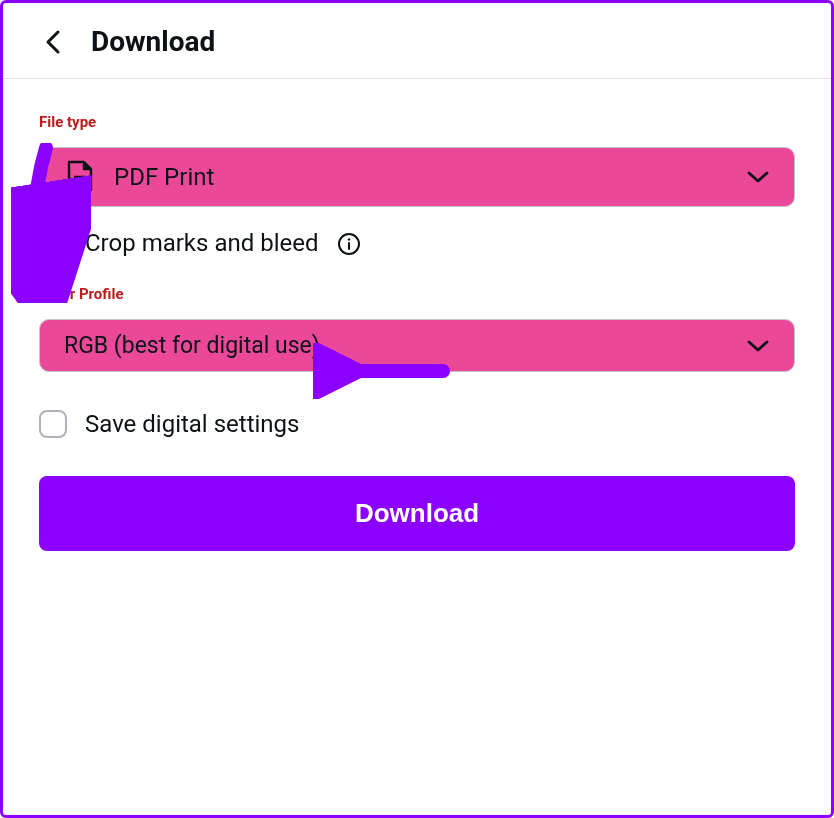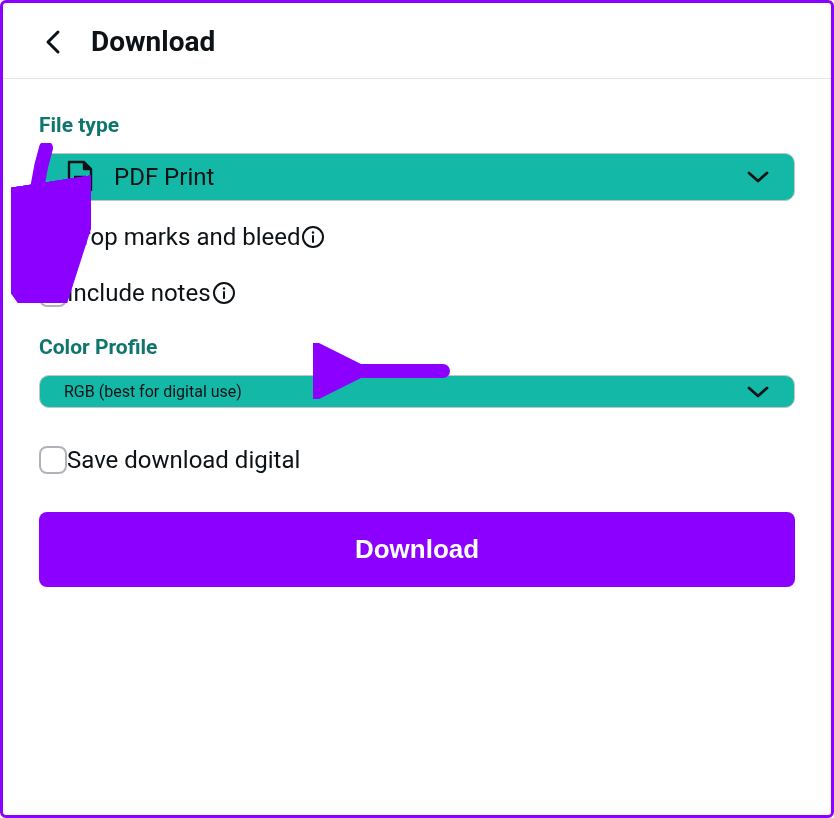--- a/index.html
+++ b/index.html
@@ -28,51 +28,52 @@
     }
     .title {
       font-size: 28px;
       font-weight: 700;
       color: #0d1216;
     }
     .content {
       padding: 34px 36px 30px 36px;
     }
     .section-label {
-      font-size: 21px;
+      font-size: 15px;
       font-weight: 700;
-      color: #0f766e;
+      color: #b91c1c;
       margin-bottom: 16px;
     }
     .dropdown {
       display:flex;
       align-items:center;
       justify-content:space-between;
       width: 100%;
       border: 1px solid #c0c4c9;
       border-radius: 10px;
-      padding: 6px 24px;
-      background:#14b8a6;
+      padding: 12px 24px;
+      background:#ec4899;
       cursor:pointer;
       margin-bottom: 22px;
     }
     .dropdown-left {
       display:flex;
       align-items:center;
       gap: 20px;
     }
     .dropdown-label {
       font-size: 24px;
       color: #0d1216;
     }
     .color-dropdown { margin-bottom: 48px; margin-top: 4px; }
-    .color-dropdown .dropdown-label { font-size: 16px; }
+    .color-dropdown .dropdown-label { font-size: 23px; }
     .checkbox-row {
       display:flex;
-      align-items:center;
+      align-items:flex-end;
+      gap: 18px;
       margin: 10px 0 28px 0;
     }
     .checkbox {
       width: 28px; height: 28px;
       border: 2px solid #b0b4ba;
       border-radius: 8px;
       background: #fff;
       cursor:pointer;
       flex-shrink:0;
     }
@@ -142,44 +143,33 @@
     <button class="info-btn">
       <svg width="24" height="24" viewBox="0 0 24 24" fill="none" stroke="#0d1216" stroke-width="2">
           <circle cx="12" cy="12" r="10"></circle>
           <circle cx="12" cy="7.5" r="1.2" fill="#0d1216" stroke="none"></circle>
           <line x1="12" y1="11" x2="12" y2="17" stroke-linecap="round"></line>
         </svg>
     </button>
   </div>
 
 
-  <div class="checkbox-row">
-    <button class="checkbox"></button>
-    <span class="checkbox-label">Include notes</span>
-    <button class="info-btn">
-      <svg width="24" height="24" viewBox="0 0 24 24" fill="none" stroke="#0d1216" stroke-width="2">
-          <circle cx="12" cy="12" r="10"></circle>
-          <circle cx="12" cy="7.5" r="1.2" fill="#0d1216" stroke="none"></circle>
-          <line x1="12" y1="11" x2="12" y2="17" stroke-linecap="round"></line>
-        </svg>
-    </button>
-  </div>
 
   <div class="section-label" style="margin-top:28px;">Color Profile</div>
 
   <div class="dropdown color-dropdown">
     <span class="dropdown-label">RGB (best for digital use)</span>
     <svg width="24" height="14" viewBox="0 0 24 14" fill="none" stroke="#0d1216" stroke-width="2.8" stroke-linecap="round" stroke-linejoin="round">
         <polyline points="3,3 12,11 21,3"></polyline>
       </svg>
   </div>
 
   <div class="checkbox-row save-row">
     <button class="checkbox"></button>
-    <span class="checkbox-label">Save download digital</span>
+    <span class="checkbox-label">Save digital settings</span>
   </div>
 
   <button class="download-btn">Download</button>
 
 </div>
 
 <svg class="arrow-annot arrow1" viewBox="0 0 80 160">
   <defs>
     <marker id="ah1" markerWidth="12" markerHeight="12" refX="6" refY="6" orient="auto">
       <path d="M0,0 L12,6 L0,12 Z" fill="#8b00ff"></path>

